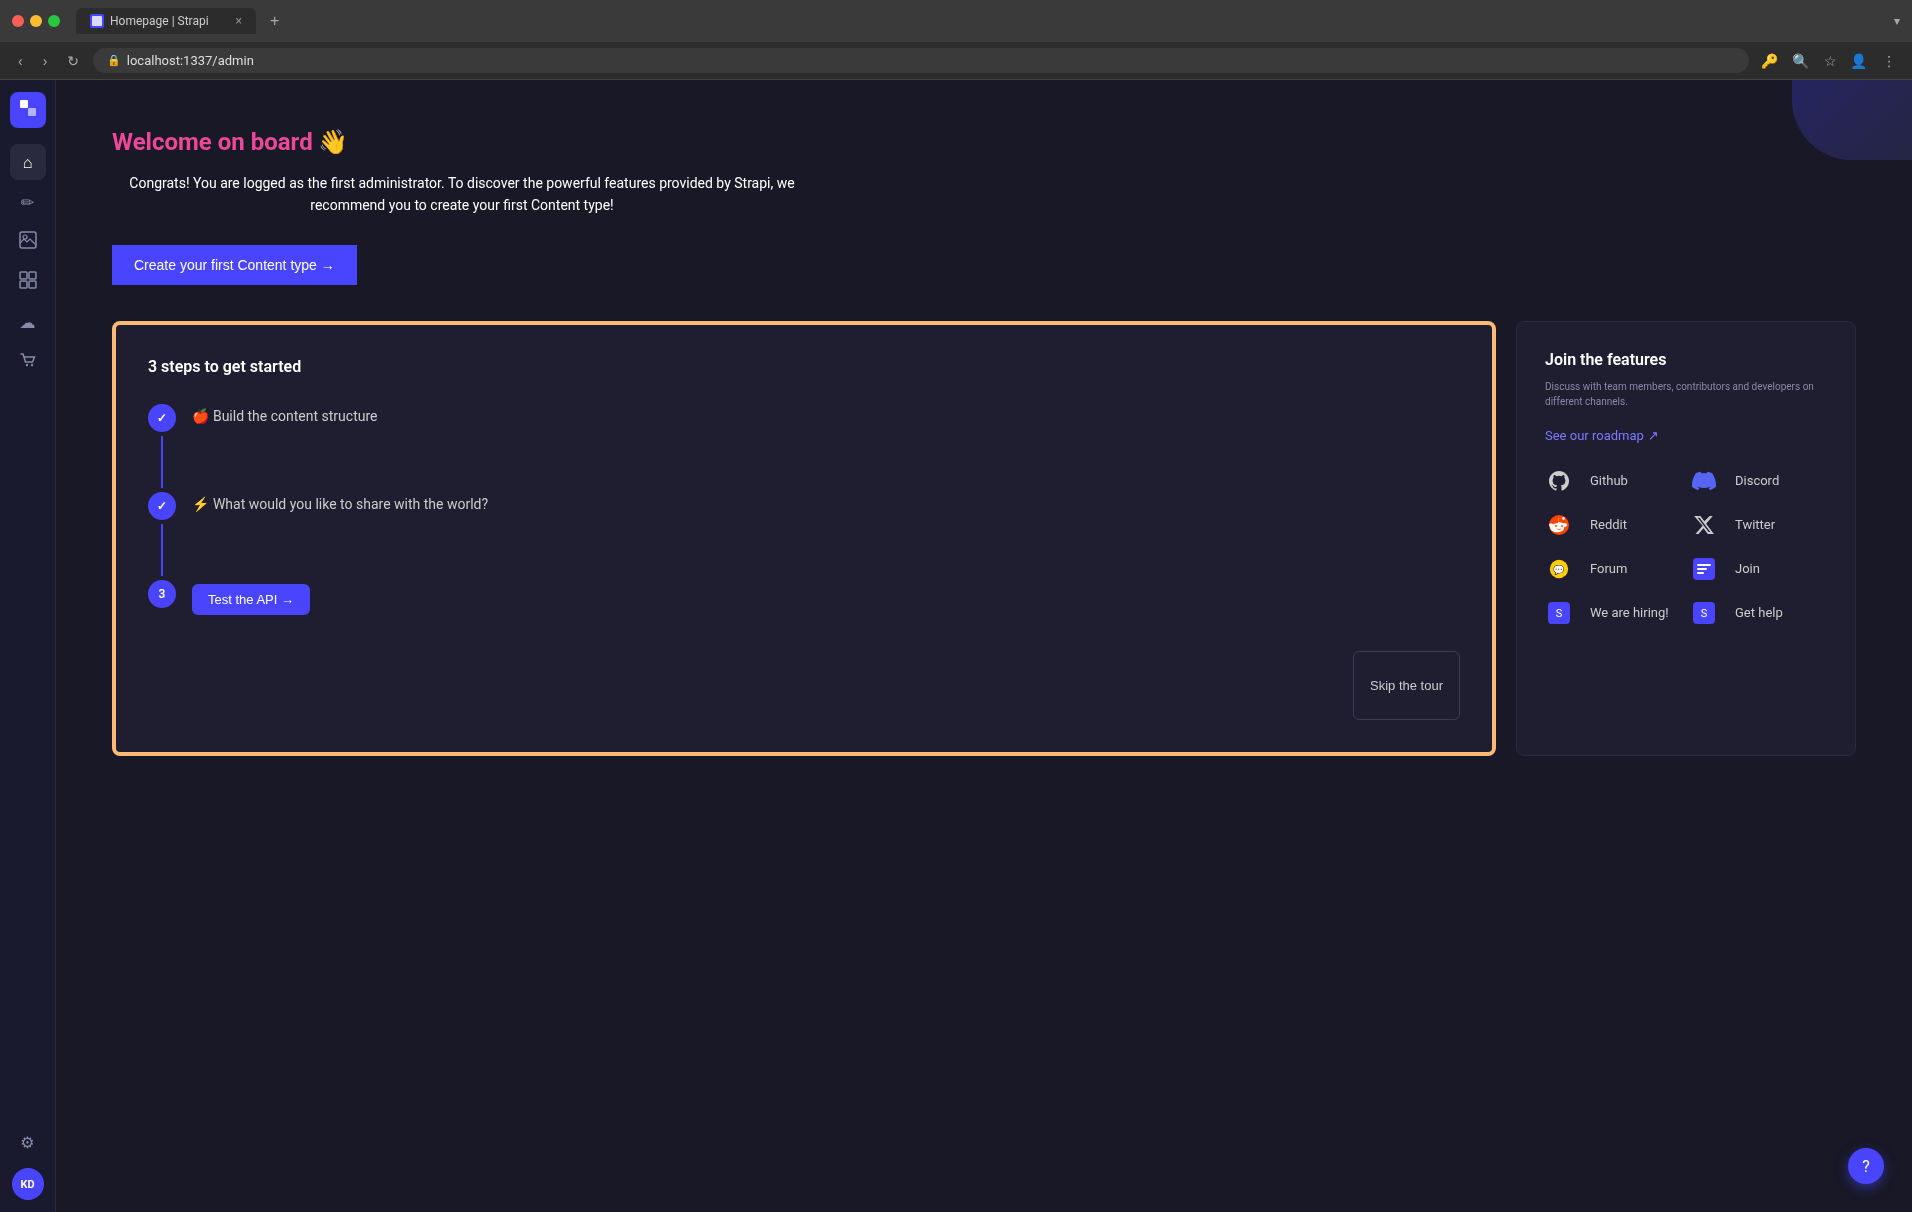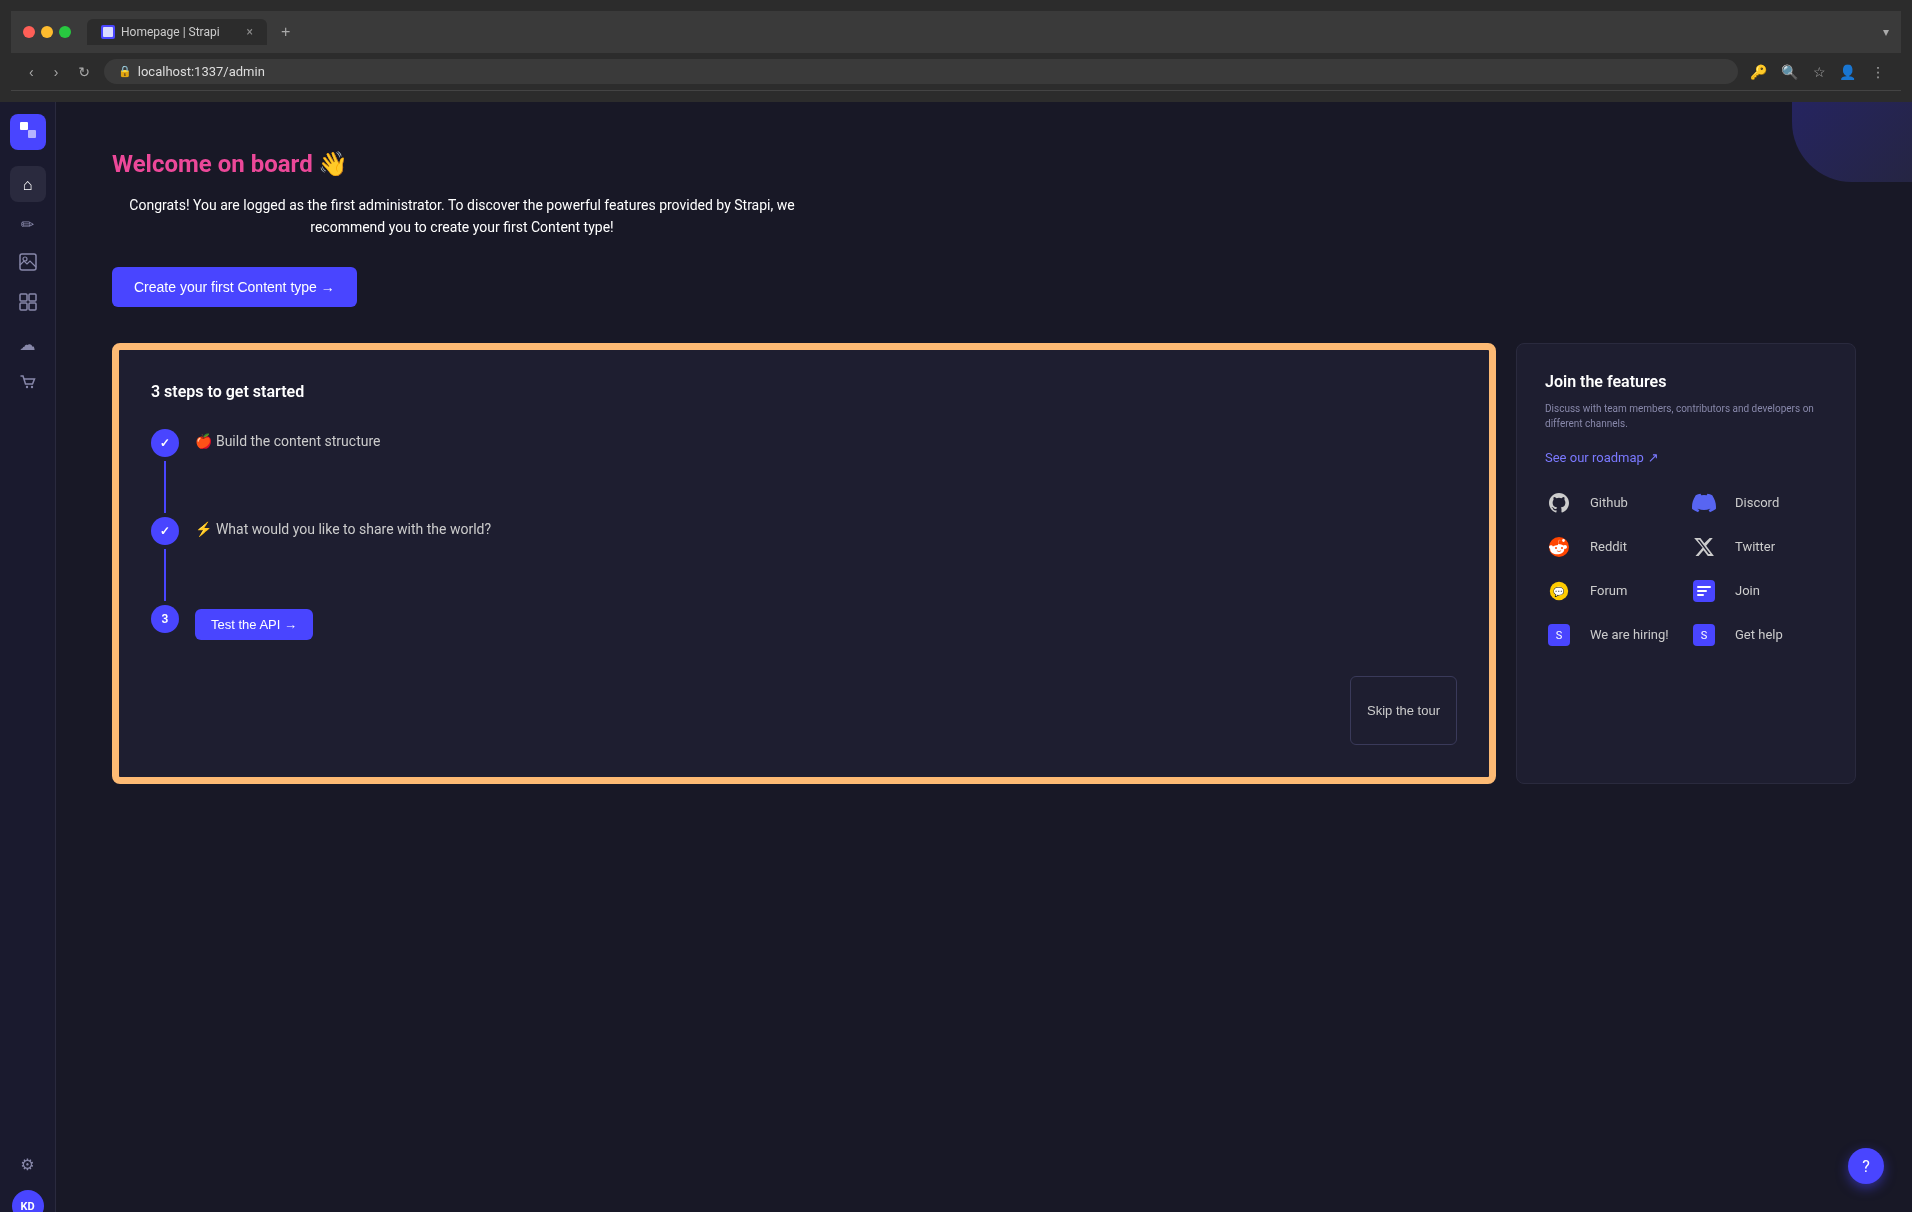--- a/index.html
+++ b/index.html
@@ -1,19 +1,19 @@
 <!DOCTYPE html>
 <html><head>
   <meta charset="utf-8">
   <style>
     * { box-sizing: border-box; margin: 0; padding: 0; }
     body { font-family: -apple-system, BlinkMacSystemFont, 'Segoe UI', Roboto, sans-serif; background: #1a1a2e; color: #fff; overflow: hidden; }
 
     
-    .browser-chrome { background: #2c2c2c; padding: 11px; }
+    .browser-chrome { background: #2c2c2c; padding: 0; }
     .browser-titlebar { display: flex; align-items: center; padding: 8px 12px; gap: 8px; background: #3a3a3a; }
     .traffic-lights { display: flex; gap: 6px; }
     .traffic-light { width: 12px; height: 12px; border-radius: 50%; }
     .tl-red { background: #ff5f57; }
     .tl-yellow { background: #febc2e; }
     .tl-green { background: #28c840; }
     .browser-tab { display: flex; align-items: center; gap: 6px; background: #2c2c2c; padding: 6px 14px; border-radius: 6px 6px 0 0; margin-left: 8px; font-size: 12px; color: #ccc; min-width: 180px; }
     .browser-tab .tab-favicon { width: 14px; height: 14px; background: #4945ff; border-radius: 2px; display: flex; align-items: center; justify-content: center; }
     .browser-tab .tab-close { margin-left: auto; opacity: 0.6; cursor: pointer; }
     .new-tab-btn { background: none; border: none; color: #aaa; font-size: 16px; cursor: pointer; padding: 0 6px; }
@@ -37,27 +37,27 @@
     .sidebar-item.active { background: #2a2a3e; color: #fff; }
     .sidebar-bottom { margin-top: auto; display: flex; flex-direction: column; align-items: center; gap: 8px; }
     .user-avatar { width: 32px; height: 32px; border-radius: 50%; background: #4945ff; display: flex; align-items: center; justify-content: center; font-size: 11px; font-weight: bold; color: white; cursor: pointer; }
 
     
     .main-content { flex: 1; overflow-y: auto; padding: 48px 56px; background: #181826; position: relative; }
 
     .page-title { font-size: 24px; font-weight: 700; color: #ec4899; margin-bottom: 16px; }
     .page-subtitle { font-size: 14px; color: #ffffff; max-width: 700px; line-height: 1.6; margin-bottom: 28px; text-align: center; }
 
-    .cta-button { background: #4945ff; color: white; border: none; padding: 12px 22px; border-radius: 6px; font-size: 14px; cursor: pointer; display: inline-flex; align-items: center; gap: 8px; font-weight: 500; }
+    .cta-button { background: #4945ff; color: white; border: none; padding: 12px 22px; border-radius: 0; font-size: 14px; cursor: pointer; display: inline-flex; align-items: center; gap: 8px; font-weight: 500; }
 
     
     .lower-section { display: flex; gap: 20px; margin-top: 36px; }
 
     
-    .steps-card { flex: 1; background: #1e1e30; border-radius: 8px; padding: 32px; border: 7px solid #fdba74; }
+    .steps-card { flex: 1; background: #1e1e30; border-radius: 8px; padding: 32px; border: 4px solid #fdba74; }
     .steps-title { font-size: 16px; font-weight: 600; color: #fff; margin-bottom: 28px; }
 
     .step-item { display: flex; align-items: flex-start; gap: 16px; margin-bottom: 0; }
     .step-connector { display: flex; flex-direction: column; align-items: center; }
     .step-circle { width: 28px; height: 28px; border-radius: 50%; background: #4945ff; display: flex; align-items: center; justify-content: center; font-size: 12px; color: white; font-weight: 600; flex-shrink: 0; }
     .step-circle.checked { background: #4945ff; }
     .step-check { font-size: 12px; }
     .step-line { width: 2px; height: 52px; background: #4945ff; margin: 4px 0; }
     .step-content { flex: 1; padding-top: 4px; }
     .step-label { font-size: 14px; color: #ccc; margin-bottom: 8px; }

